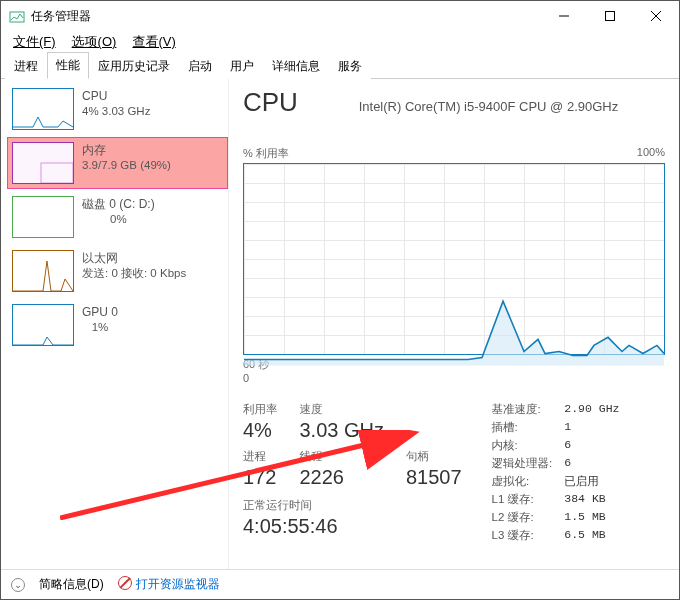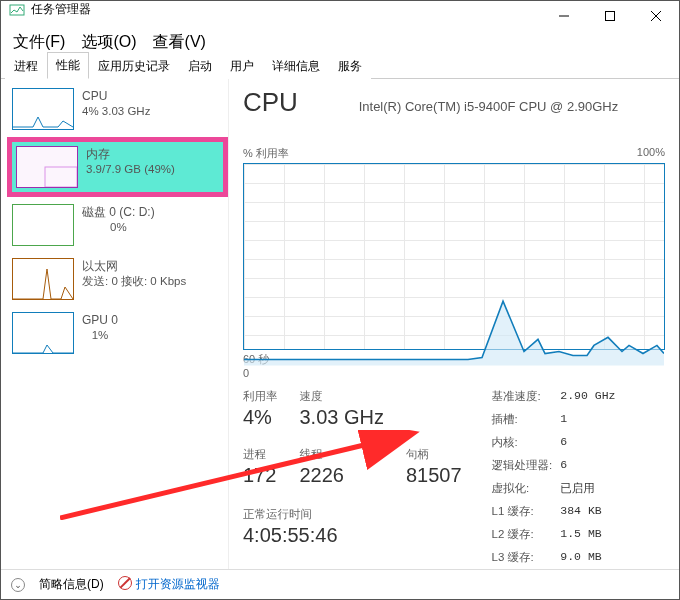--- a/index.html
+++ b/index.html
@@ -1,30 +1,30 @@
 <!DOCTYPE html>
 <html><head>
 <meta charset="utf-8">
 <style>
 * { margin:0; padding:0; box-sizing:border-box; font-family:"Microsoft YaHei","Segoe UI",sans-serif; }
 body { background:#fff; width:680px; height:600px; overflow:hidden; position:relative; }
 .window { width:680px; height:600px; border:1px solid #555; background:#fff; display:flex; flex-direction:column; }
-.titlebar { height:30px; display:flex; padding:0 0 0 8px; font-size:12px; color:#000; }
+.titlebar { height:30px; display:flex; align-items:center; padding:0 0 0 8px; font-size:12px; color:#000; }
 .titlebar .icon { width:16px; height:16px; margin-right:6px; }
 .titlebar .spacer { flex:1; }
 .tbtn { width:46px; height:30px; display:flex; align-items:center; justify-content:center; color:#000; }
-.menubar { height:22px; display:flex; align-items:center; padding:0 4px; font-size:16px; color:#000; }
+.menubar { height:22px; display:flex; align-items:center; padding:0 4px; font-size:13px; color:#000;text-decoration:underline; }
 .menuitem { padding:2px 8px; }
 .tabbar { height:26px; display:flex; align-items:flex-end; padding:0 4px; border-bottom:1px solid #ccc; font-size:12px; }
 .tab { padding:4px 8px; border:1px solid transparent; border-bottom:none; position:relative; top:1px; background:#fff; }
 .tab.active { border-color:#ccc; border-bottom:1px solid #fff; }
 .content { flex:1; display:flex; overflow:hidden; }
 .sidebar { width:228px; border-right:1px solid #eee; padding:4px 0 4px 6px; overflow-y:auto; }
 .card { display:flex; padding:4px; margin-bottom:2px; border:1px solid transparent; }
-.card.active { background:#5eead4; border:5px solid #ec4899; }
+.card.active { background:#fca5a5; border:1px solid #ec4899; }
 .thumb { width:62px; height:42px; border:1px solid #117dbb; margin-right:8px; position:relative; background:#fff; }
 .thumb.mem { border-color:#9b2fae; }
 .thumb.disk { border-color:#4ca64c; }
 .thumb.eth { border-color:#a65b0b; }
 .thumb.gpu { border-color:#117dbb; }
 .card-text { font-size:12px; color:#333; line-height:1.35; }
 .card-title { color:#555; }
 .card-sub { color:#555; font-size:11.5px;text-align:center; }
 .main { flex:1; padding:8px 14px 4px 14px; position:relative; display:flex; flex-direction:column; }
 .hdr { display:flex; align-items:baseline; gap:14px; }
@@ -32,26 +32,26 @@
 .hdr .model { font-size:13px; color:#555; flex:1; text-align:center;}
 .chart-labels { display:flex; justify-content:space-between; font-size:11px; color:#666; margin-top:28px; }
 .chart { height:192px; border:1px solid #117dbb; margin-top:2px; position:relative; background:#fff; }
 .chart .grid { position:absolute; inset:0;
   background-image:linear-gradient(to right, #e8e8e8 1px, transparent 1px),
                    linear-gradient(to bottom, #e8e8e8 1px, transparent 1px);
   background-size:40px 19px;
 }
 .chart svg { position:absolute; inset:0; }
 .x-labels { display:flex; justify-content:space-between; font-size:11px; color:#666; margin-top:2px;flex-direction:column; }
-.stats { display:flex; margin-top:10px; gap:30px; }
+.stats { display:flex; margin-top:18px; gap:30px; }
 .stats-left { display:grid; grid-template-columns:auto auto auto; column-gap:22px; row-gap:0; font-size:12px; }
 .stat-l { color:#666; font-size:11.5px; }
 .stat-v { color:#333; font-size:20px; line-height:1.3; margin-bottom:6px; }
 .uptime-block { grid-column:1 / span 3; margin-top:2px; }
-.stats-right { font-size:11.5px; color:#555; display:grid; grid-template-columns:auto auto; column-gap:12px; row-gap:3px; align-content:start;gap:8px; }
+.stats-right { font-size:11.5px; color:#555; display:grid; grid-template-columns:auto auto; column-gap:12px; row-gap:3px; align-content:start; }
 .stats-right .v { color:#333;font-family:Liberation Mono, monospace; }
 .footer { height:30px; border-top:1px solid #ddd; display:flex; align-items:center; font-size:12px; padding:0 10px; gap:14px; }
 .footer .chev { display:inline-flex; width:14px; height:14px; border:1px solid #888; border-radius:50%; align-items:center; justify-content:center; font-size:9px; color:#555; }
 .link { color:#0066cc; display:flex; align-items:flex-start; gap:4px; }
 .no-icon { width:14px; height:14px; border:1.5px solid #c33; border-radius:50%; position:relative; display:inline-block;}
 .no-icon::after { content:""; position:absolute; width:14px; height:1.5px; background:#c33; top:5px; left:-1px; transform:rotate(-45deg); }
 .arrow-annot { position:absolute; left:60px; top:430px; pointer-events:none;}
 </style>
 </head>
 <body>
@@ -206,21 +206,21 @@
             <span class="v">6</span>
           <span>逻辑处理器:</span>
             <span class="v">6</span>
           <span>虚拟化:</span>
             <span class="v">已启用</span>
           <span>L1 缓存:</span>
             <span class="v">384 KB</span>
           <span>L2 缓存:</span>
             <span class="v">1.5 MB</span>
           <span>L3 缓存:</span>
-            <span class="v">9.0 MB</span>
+            <span class="v">6.5 MB</span>
         </div>
       </div>
     </div>
   </div>
 
   <div class="footer">
     <span class="chev">⌄</span>
     <span>简略信息(D)</span>
     <span class="link">
       <span class="no-icon"></span>

